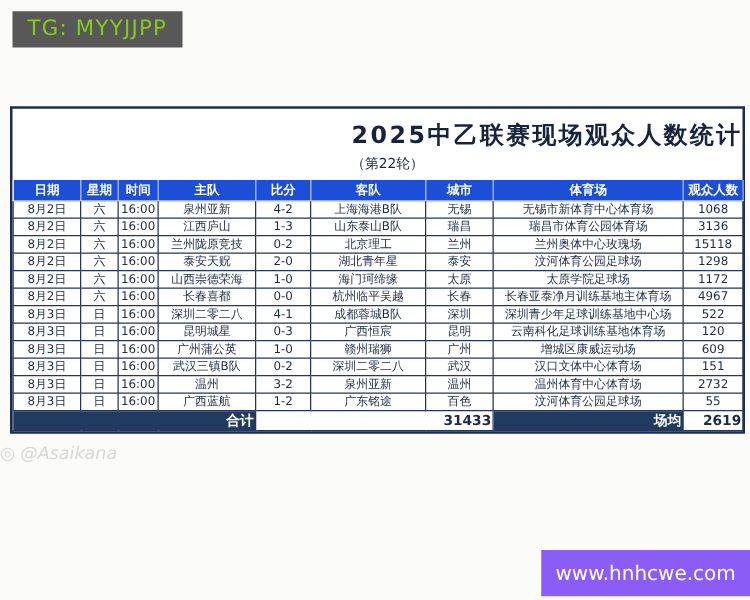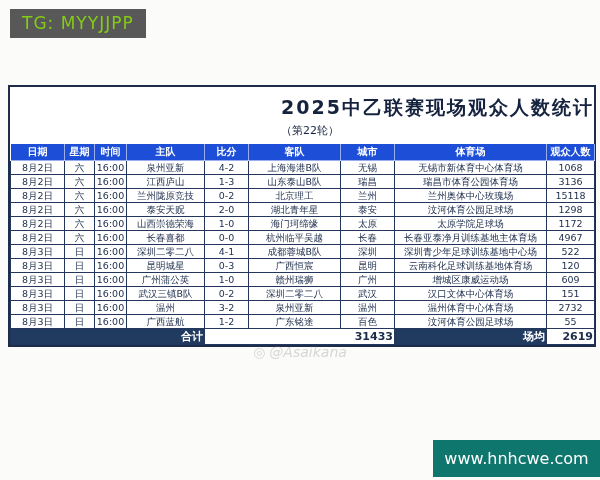--- a/index.html
+++ b/index.html
@@ -14,25 +14,25 @@
   .subtitle{color:#16233f;font-size:11px;text-align:center;margin:0 0 6px 0;padding-left:16px;}
   table{width:100%;border-collapse:collapse;table-layout:fixed;}
   th{background:#1d4ed8;color:#fff;font-size:10px;font-weight:bold;height:16px;
      border:1px solid rgba(255,255,255,.55);border-top:none;padding:0;}
   td{color:#1c2c4a;font-size:9.5px;text-align:center;height:13px;line-height:13px;
      border:1px solid #24365c;padding:0 1px;white-space:nowrap;overflow:hidden;}
   tfoot td{font-weight:bold;font-size:11px;height:15px;line-height:15px;text-align:right;}
   td.dark{background:#203a60;color:#fff;}
   .footnote{position:absolute;left:10px;top:340px;width:582px;color:#3a3a3a;
             font-size:7px;line-height:9px;}
-  .watermark{position:absolute;left:0;top:344px;width:600px;text-align:center;
+  .watermark{position:absolute;left:0;top:355px;width:600px;text-align:left;
              color:rgba(120,120,120,.28);font-size:14px;font-style:italic;}
   .wm-icon{margin-right:4px;font-style:normal;}
   .site-badge{position:absolute;left:433px;top:440px;width:167px;height:37px;
-              background:#0f766e;color:#fff;font-size:16px;display:flex;
+              background:#8b5cf6;color:#fff;font-size:16px;display:flex;
               align-items:center;justify-content:center;}
   col.c1{width:54px}col.c2{width:30px}col.c3{width:32px}col.c4{width:78px}
   col.c5{width:44px}col.c6{width:92px}col.c7{width:54px}col.c8{width:152px}
   col.c9{width:48px}
 </style>
 </head>
 <body>
 
 <div class="stage">
 

